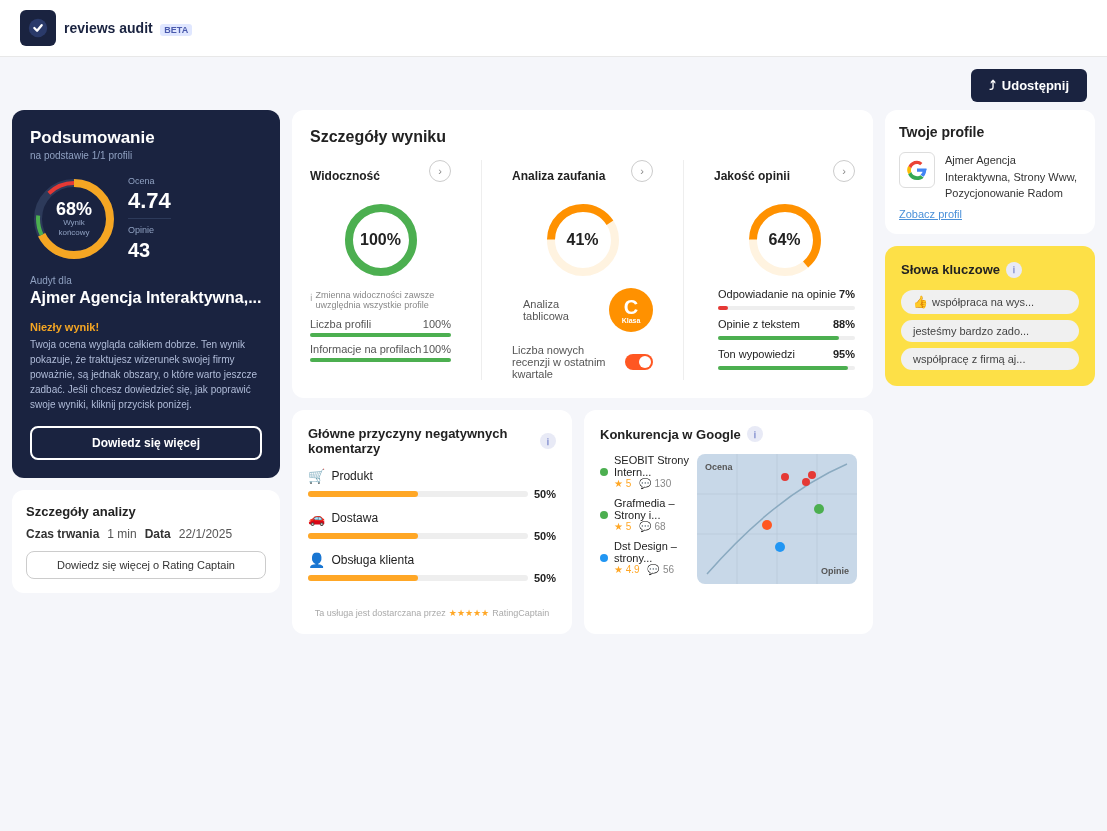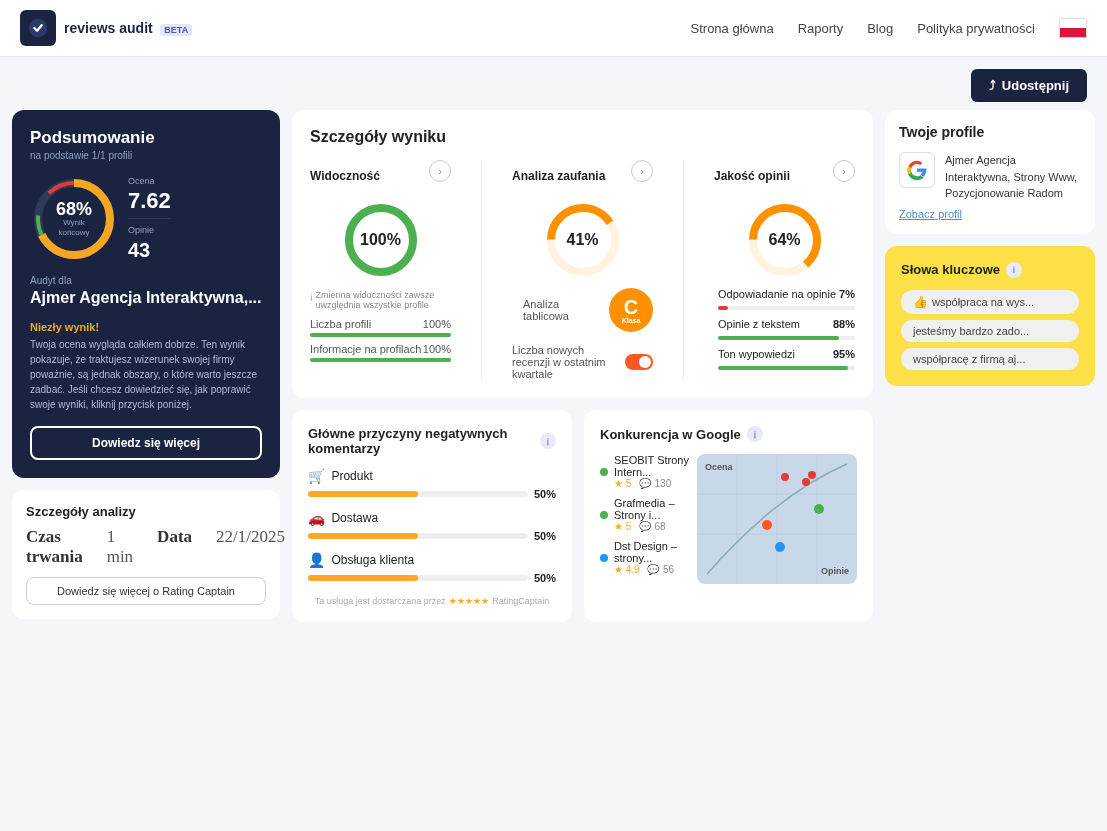--- a/index.html
+++ b/index.html
@@ -47,21 +47,21 @@
     .score-opinie-val { font-size: 20px; font-weight: 800; color: #fff; }
     .summary-for { font-size: 10px; color: #8fa0c0; margin-top: 12px; }
     .summary-company { font-size: 16px; font-weight: 700; color: #fff; margin-top: 2px; line-height: 1.3; }
     .summary-good { font-size: 11px; font-weight: 700; color: #f5a623; margin-top: 12px; }
     .summary-desc { font-size: 10px; color: #b0bcd8; margin-top: 4px; line-height: 1.5; }
     .summary-btn { background: transparent; border: 2px solid #fff; border-radius: 8px; color: #fff; font-size: 12px; font-weight: 600; padding: 8px; width: 100%; margin-top: 14px; cursor: pointer; }
 
     
     .details-card { background: #fff; border-radius: 12px; padding: 14px; }
     .details-title { font-size: 13px; font-weight: 700; margin-bottom: 8px; }
-    .details-row { display: flex; gap: 24px; font-size: 17px; color: #555; font-family: Liberation Serif, serif; }
+    .details-row { display: flex; gap: 8px; font-size: 12px; color: #555; }
     .details-label { font-weight: 600; color: #333; }
     .rc-btn { background: transparent; border: 1.5px solid #ccc; border-radius: 8px; color: #333; font-size: 11px; padding: 7px 10px; width: 100%; margin-top: 10px; cursor: pointer; text-align: center; }
 
     
     .wynik-card { background: #fff; border-radius: 12px; padding: 18px; }
     .wynik-title { font-size: 16px; font-weight: 700; margin-bottom: 14px; }
     .wynik-cols { display: flex; gap: 26px; }
     .wynik-col { flex: 1; display: flex; flex-direction: column; align-items: center; gap: 8px; }
     .wynik-col-title { font-size: 12px; font-weight: 600; text-align: center; }
     .circle-wrap { position: relative; width: 80px; height: 80px; }
@@ -98,21 +98,21 @@
     .info-icon { width: 16px; height: 16px; border-radius: 50%; background: #e8eaf6; color: #7986cb; display: flex; align-items: center; justify-content: center; font-size: 9px; font-weight: 700; cursor: pointer; flex-shrink: 0; }
 
     .neg-item { margin-bottom: 10px; }
     .neg-item-row { display: flex; align-items: center; gap: 6px; margin-bottom: 4px; }
     .neg-icon { font-size: 14px; }
     .neg-label { font-size: 12px; font-weight: 500; }
     .neg-bar { height: 6px; background: #eee; border-radius: 3px; }
     .neg-bar-fill { height: 100%; background: #ffa726; border-radius: 3px; }
     .neg-pct { font-size: 11px; font-weight: 600; text-align: right; }
 
-    .neg-footer { font-size: 9px; color: #aaa; text-align: center; margin-top: 12px; display: flex; align-items: flex-end; justify-content: center; gap: 3px; }
+    .neg-footer { font-size: 9px; color: #aaa; text-align: center; margin-top: 24px; display: flex; align-items: flex-end; justify-content: center; gap: 3px; }
     .rc-stars { color: #ffa726; font-size: 9px; }
 
     
     .competitor-list { display: flex; flex-direction: column; gap: 8px; }
     .competitor-item { display: flex; align-items: center; gap: 6px; }
     .comp-dot { width: 8px; height: 8px; border-radius: 50%; flex-shrink: 0; }
     .comp-info { flex: 1; }
     .comp-name { font-size: 11px; font-weight: 400; }
     .comp-meta { display: flex; align-items: center; gap: 8px; font-size: 10px; color: #888; }
     .comp-star { color: #ffa726; }
@@ -148,30 +148,20 @@
         <path d="M8 12 L11 15 L16 9" stroke="#fff" stroke-width="2.5" stroke-linecap="round" stroke-linejoin="round"></path>
       </svg>
     </div>
     <div class="logo-text">
       <div>
         <span class="reviews">reviews audit</span>
         <span class="beta">BETA</span>
       </div>
     </div>
   </div>
-  <nav class="nav">
-    <a href="#">Strona główna</a>
-    <a href="#">Raporty</a>
-    <a href="#">Blog</a>
-    <a href="#">Polityka prywatności</a>
-    <div class="flag">
-      <div class="flag-white"></div>
-      <div class="flag-red"></div>
-    </div>
-  </nav>
 </header>
 
 <div class="share-row">
   <button class="share-btn">
     <span>⤴</span>
     <span>Udostępnij</span>
   </button>
 </div>
 
 <div class="main">
@@ -193,21 +183,21 @@
 
             <circle cx="44" cy="44" r="36" fill="none" stroke="#4caf50" stroke-width="4" stroke-dasharray="20 206" stroke-dashoffset="-153" transform="rotate(-90 44 44)"></circle>
           </svg>
           <div class="donut-center">
             <div class="donut-pct">68%</div>
             <div class="donut-label">Wynik końcowy</div>
           </div>
         </div>
         <div class="score-right">
           <div class="score-ocena">Ocena</div>
-          <div class="score-value">7.62</div>
+          <div class="score-value">4.74</div>
           <div class="score-divider"></div>
           <div class="score-opinie">Opinie</div>
           <div class="score-opinie-val">43</div>
         </div>
       </div>
 
       <div class="summary-for">Audyt dla</div>
       <div class="summary-company">Ajmer Agencja Interaktywna,...</div>
       <div class="summary-good">Niezły wynik!</div>
       <div class="summary-desc">Twoja ocena wygląda całkiem dobrze. Ten wynik pokazuje, że traktujesz wizerunek swojej firmy poważnie, są jednak obszary, o które warto jeszcze zadbać. Jeśli chcesz dowiedzieć się, jak poprawić swoje wyniki, kliknij przycisk poniżej.</div>

